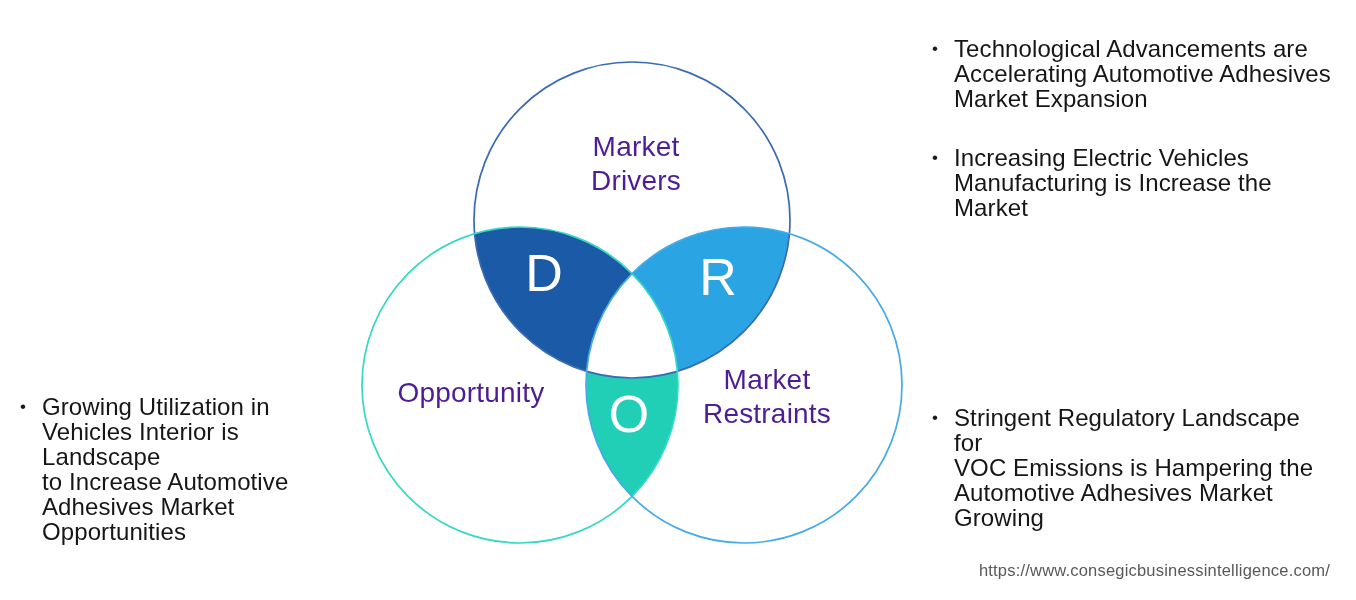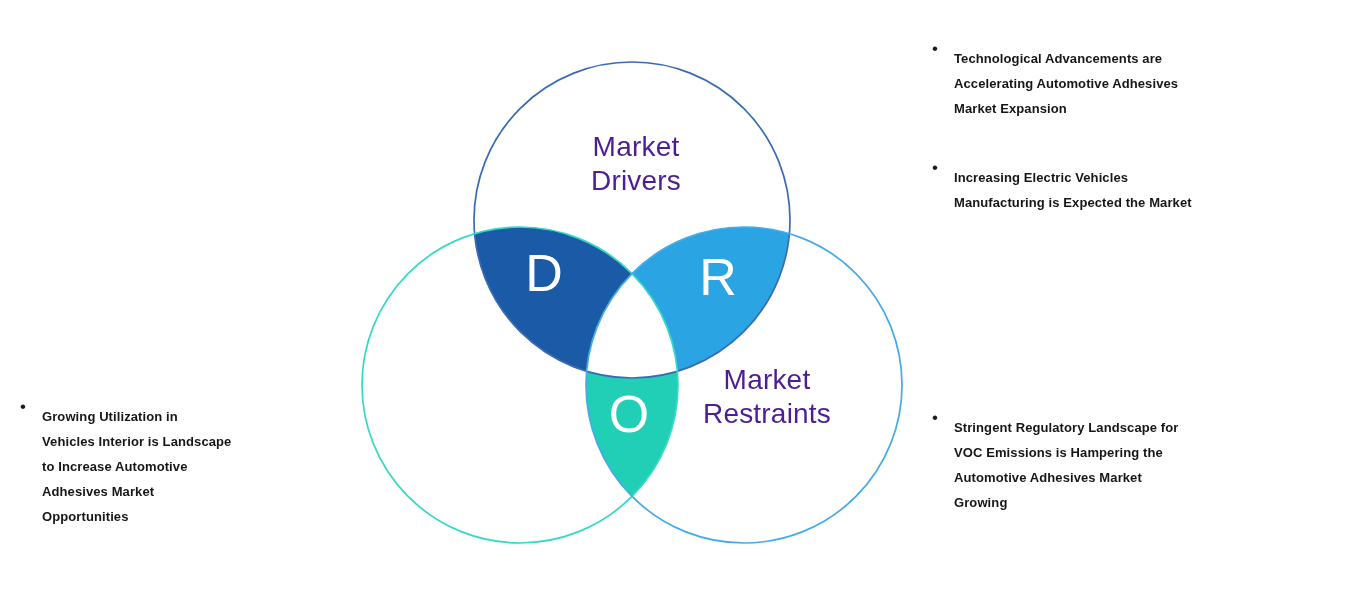--- a/index.html
+++ b/index.html
@@ -39,27 +39,26 @@
   .bullet-item + .bullet-item { margin-top: 34px; }
   .bullet-marker {
     flex: 0 0 auto;
     width: 22px;
     font-size: 17px;
     line-height: 25px;
     color: #1a1a1a;
   }
   .bullet-text {
     flex: 1 1 auto;
-    font-size: 13px;
+    font-size: 24px;
     line-height: 25px;
-    font-weight: 700;
+    font-weight: 400;
     color: #161616;
     white-space: pre-line;
     letter-spacing: 0.1px;
-    margin-top: 10px;
   }
 
   .source-url {
     position: absolute;
     right: 26px;
     top: 561px;
     width: 420px;
     text-align: right;
     font-size: 16.5px;
     font-weight: 400;
@@ -100,20 +99,21 @@
       </g>
     </g>
 
     <circle cx="632" cy="220" r="158" fill="none" stroke-width="1.7" stroke="#3A6BB2"></circle>
     <circle cx="520" cy="385" r="158" fill="none" stroke-width="1.7" stroke="#36D9C3"></circle>
     <circle cx="744" cy="385" r="158" fill="none" stroke-width="1.7" stroke="#44ABE8"></circle>
   </svg>
 
   <div class="circle-label" style="left:636px; top:164px;">Market
 Drivers</div>
+  <div class="circle-label" style="left:471px; top:393px;">Opportunity</div>
   <div class="circle-label" style="left:767px; top:397px;">Market
 Restraints</div>
 
   <div class="overlap-letter" style="left:544px; top:273px;">D</div>
   <div class="overlap-letter" style="left:718px; top:277px;">R</div>
   <div class="overlap-letter" style="left:629px; top:414px;">O</div>
 
   <div class="bullet-group" style="left:20px; top:394px; width:320px;">
     <div class="bullet-item">
       <span class="bullet-marker">•</span>
@@ -128,28 +128,29 @@
   <div class="bullet-group" style="left:932px; top:36px; width:400px;">
     <div class="bullet-item">
       <span class="bullet-marker">•</span>
       <span class="bullet-text">Technological Advancements are
 Accelerating Automotive Adhesives
 Market Expansion</span>
     </div>
     <div class="bullet-item">
       <span class="bullet-marker">•</span>
       <span class="bullet-text">Increasing Electric Vehicles
-Manufacturing is Expected the Market</span>
+Manufacturing is Increase the Market</span>
     </div>
   </div>
 
   <div class="bullet-group" style="left:932px; top:405px; width:400px;">
     <div class="bullet-item">
       <span class="bullet-marker">•</span>
       <span class="bullet-text">Stringent Regulatory Landscape for
 VOC Emissions is Hampering the
 Automotive Adhesives Market
 Growing</span>
     </div>
   </div>
 
+  <div class="source-url">https://www.consegicbusinessintelligence.com/</div>
 
 </div>
 
 </body></html>

